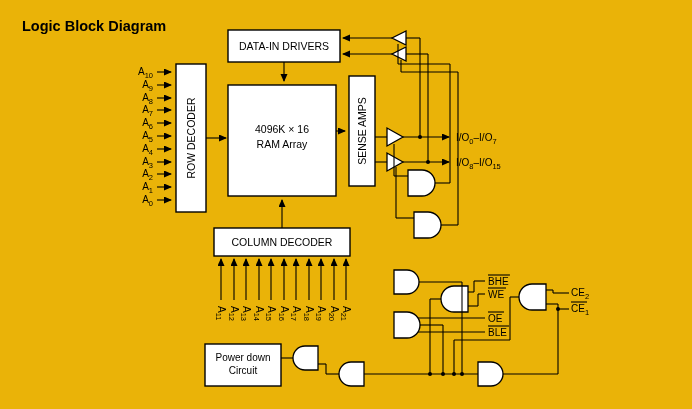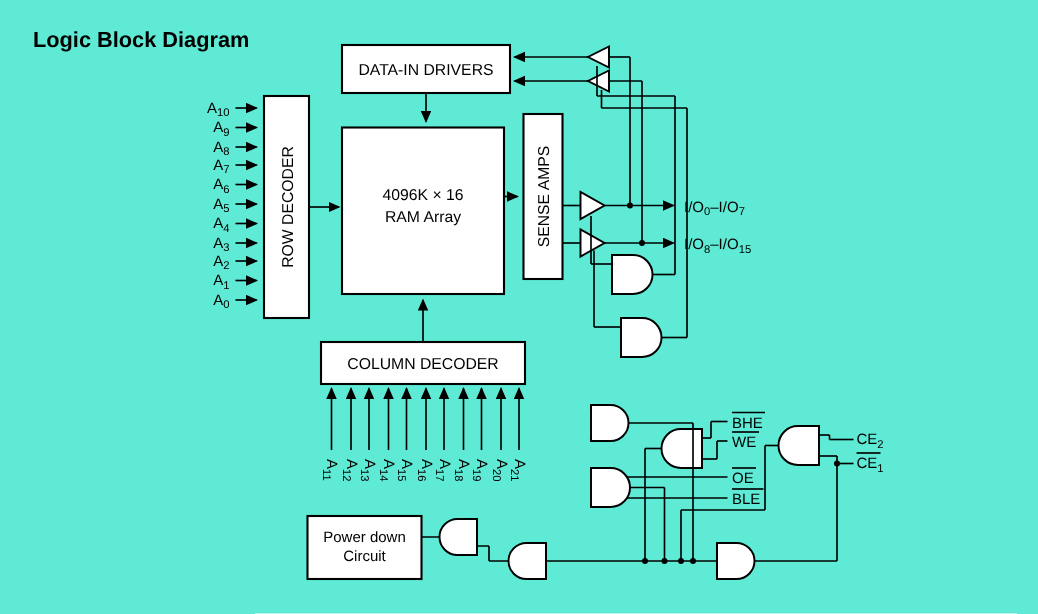--- a/index.html
+++ b/index.html
@@ -1,16 +1,16 @@
 <!DOCTYPE html>
 <html><head>
 <meta charset="utf-8">
 <style>
   html,body{margin:0;padding:0;background:#ffffff;}
-  .stage{position:relative;width:692px;height:409px;background:#5eead4;overflow:hidden;}
+  .stage{position:relative;width:692px;height:409px;background:#eab308;overflow:hidden;}
   svg{display:block;}
   text{font-family:"Liberation Sans","DejaVu Sans",sans-serif;fill:#000;}
   .title{font-size:14.5px;font-weight:bold;}
   .blk{font-size:10.5px;}
   .lbl{font-size:10px;}
   .sub{font-size:7.5px;}
   .ctl{font-size:10px;}
   .box{fill:#fff;stroke:#000;stroke-width:1.4;}
   .w{fill:none;stroke:#000;stroke-width:1.1;}
   .ov{stroke:#000;stroke-width:1.1;}

